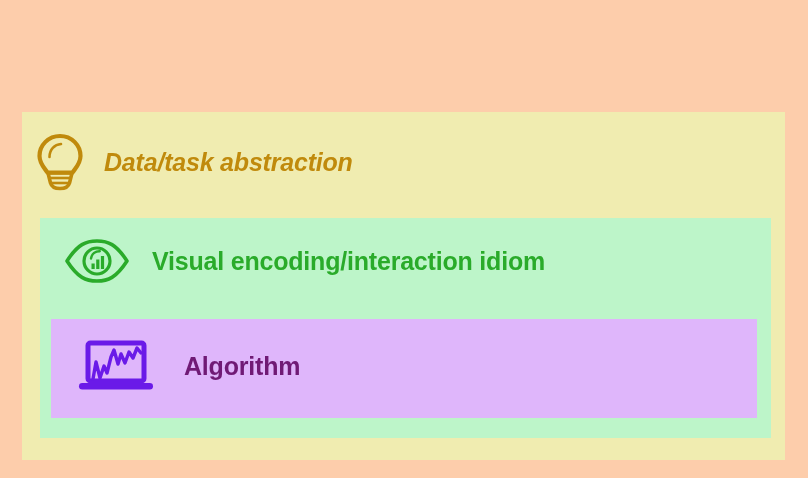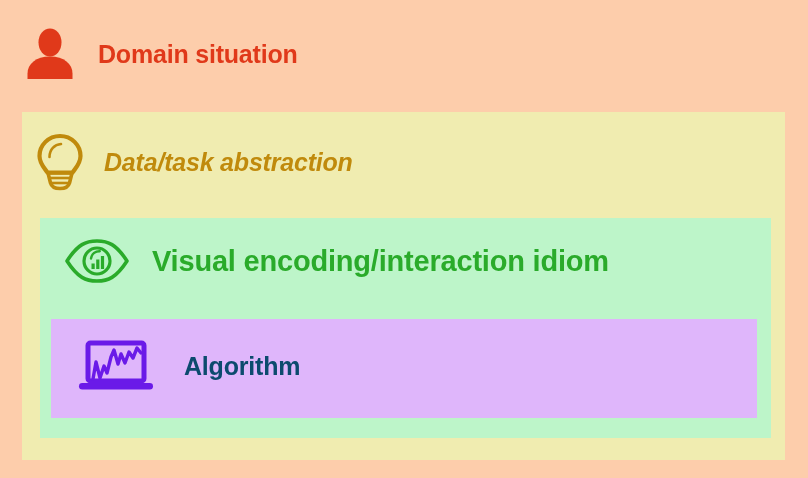--- a/index.html
+++ b/index.html
@@ -81,47 +81,40 @@
     font-family: "Liberation Sans", sans-serif;
     font-weight: bold;
     font-size: 25px;
     letter-spacing: -0.2px;
     white-space: nowrap;
     line-height: 1;
   }
 
   .label-domain      { font-size: 25px; }
   .label-abstraction { font-size: 25px; font-style: italic; }
-  .label-idiom       { font-size: 29px; }
+  .label-idiom       { font-size: 25px; }
   .label-algorithm   { font-size: 25px; }
 </style>
 </head>
 <body>
 
 <div id="diagram-root">
 
   <div class="level level-domain" style="background:#fdcdab;">
   </div>
 
   <div class="level level-abstraction" style="background:#f0ecb0;">
   </div>
 
   <div class="level level-idiom" style="background:#bdf5c9;">
   </div>
 
   <div class="level level-algorithm" style="background:#dfb6fb;">
   </div>
 
-  <div class="level-row row-domain">
-    <svg class="level-icon icon-domain" viewBox="0 0 52 54" xmlns="http://www.w3.org/2000/svg">
-      <ellipse cx="26" cy="15.5" rx="11.5" ry="14" fill="#e0391a"></ellipse>
-      <path d="M26 29.5 C 12 29.5 3.5 37 3.5 46.5 L 3.5 52 L 48.5 52 L 48.5 46.5 C 48.5 37 40 29.5 26 29.5 Z" fill="#e0391a"></path>
-    </svg>
-    <span class="level-label label-domain" style="color:#e0391a;">Domain situation</span>
-  </div>
 
   <div class="level-row row-abstraction">
     <svg class="level-icon icon-abstraction" viewBox="0 0 52 58" xmlns="http://www.w3.org/2000/svg">
 
       <path d="M26 3 C 14.5 3 5.5 12 5.5 23 C 5.5 30.5 10 34.5 13.5 39.5 L 38.5 39.5 C 42 34.5 46.5 30.5 46.5 23 C 46.5 12 37.5 3 26 3 Z" fill="none" stroke="#c08a0c" stroke-width="4.2" stroke-linejoin="round"></path>
 
       <path d="M15.5 24 C 15.5 16.5 20.5 11.5 27 11" fill="none" stroke="#c08a0c" stroke-width="2.6" stroke-linecap="round"></path>
 
       <path d="M14 40 L 38 40 L 35.5 50 C 34.5 53.5 30.5 55.5 26 55.5 C 21.5 55.5 17.5 53.5 16.5 50 Z" fill="none" stroke="#c08a0c" stroke-width="3.6" stroke-linejoin="round"></path>
       <line x1="15.6" y1="45" x2="36.4" y2="45" stroke="#c08a0c" stroke-width="2.6"></line>
@@ -148,16 +141,16 @@
 
   <div class="level-row row-algorithm">
     <svg class="level-icon icon-algorithm" viewBox="0 0 80 52" xmlns="http://www.w3.org/2000/svg">
 
       <rect x="12" y="3" width="56" height="38" rx="2.5" ry="2.5" fill="none" stroke="#6a1ae8" stroke-width="5"></rect>
 
       <rect x="3" y="43" width="74" height="6.5" rx="3.2" ry="3.2" fill="#6a1ae8"></rect>
 
       <polyline points="17,39 20,22 24,38 28,26 31,33 35,17 38,10 42,24 45,14 49,23 53,12 57,18 61,8 65,13" fill="none" stroke="#6a1ae8" stroke-width="3.4" stroke-linejoin="round" stroke-linecap="round"></polyline>
     </svg>
-    <span class="level-label label-algorithm" style="color:#0c4a6e;">Algorithm</span>
+    <span class="level-label label-algorithm" style="color:#701a75;">Algorithm</span>
   </div>
 
 </div>
 
 </body></html>

